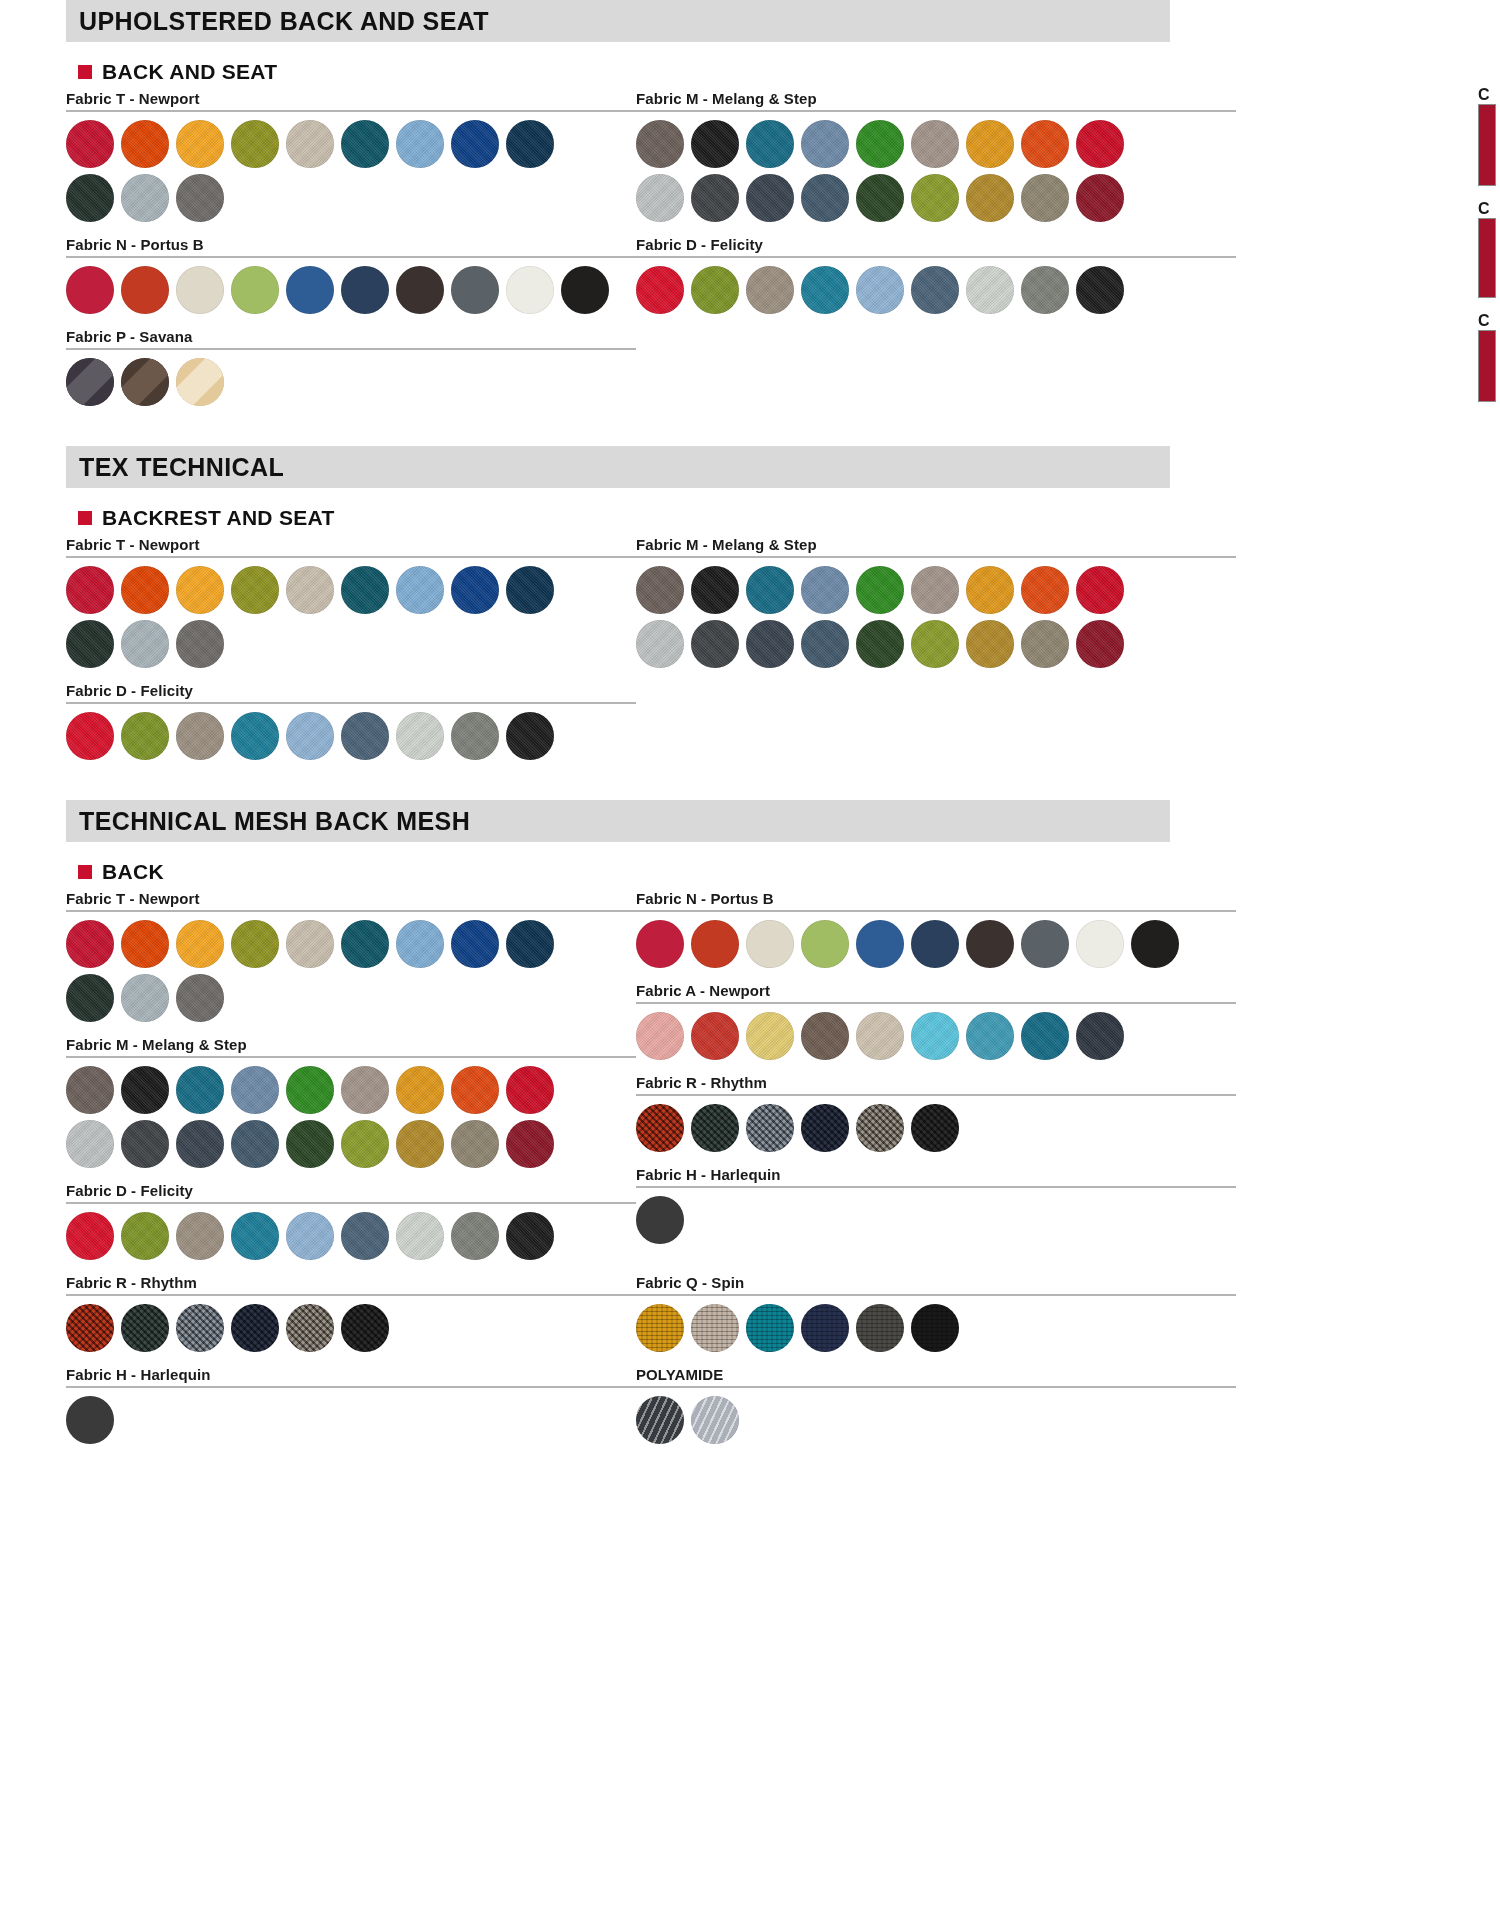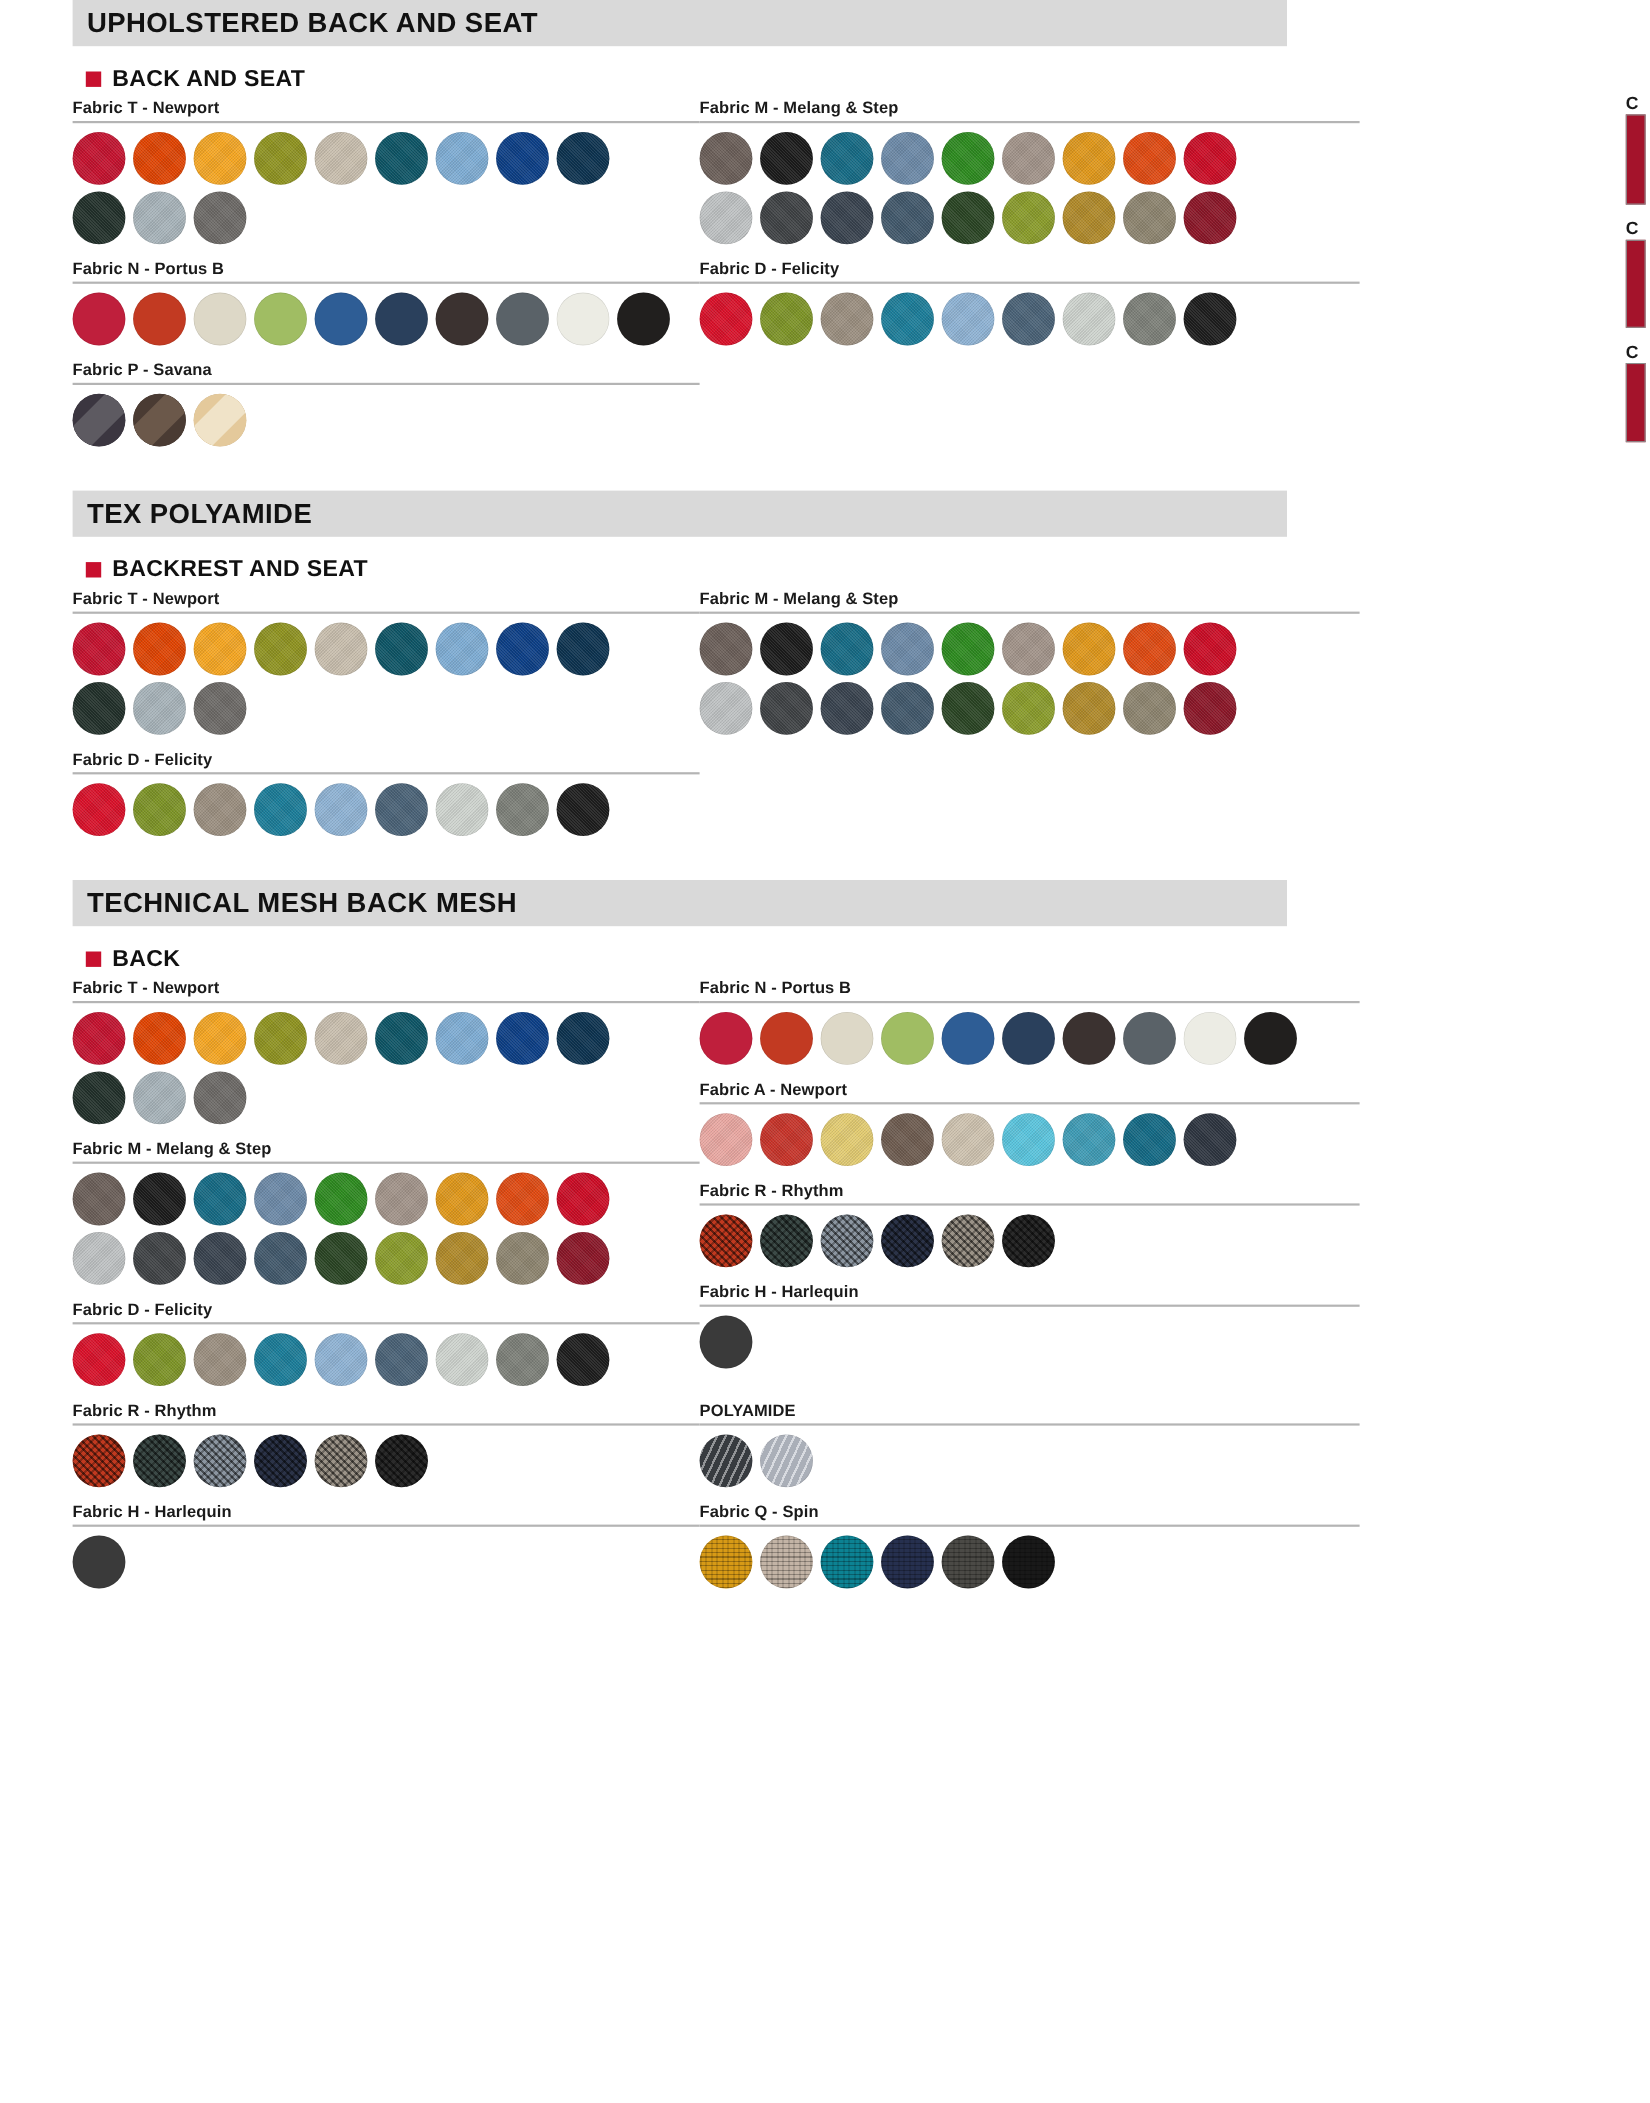--- a/index.html
+++ b/index.html
@@ -293,21 +293,21 @@
                 <div class="sw tex" style="background: rgb(125, 128, 121);"></div>
                 <div class="sw tex" style="background: rgb(29, 29, 29);"></div>
               </div>
             </div>
           </div>
         </div>
       </div>
       <div>
         <div class="spacer-md"></div>
         <div class="band">
-          <div class="band-title">TEX POLYAMIDE</div>
+          <div class="band-title">TEX TECHNICAL</div>
         </div>
         <div class="subsec">
           <span class="subsec-marker" style="background: rgb(200, 16, 46);"></span>
           <span class="subsec-title">BACKREST AND SEAT</span>
         </div>
         <div class="cols">
           <div class="col-l">
             <div class="fabgroup">
               <div class="fab-label">Fabric T - Newport</div>
               <div class="fab-rule"></div>
@@ -517,37 +517,37 @@
             <div class="fabgroup">
               <div class="fab-label">Fabric H - Harlequin</div>
               <div class="fab-rule"></div>
               <div class="swrow">
                 <div class="sw meshfine" style="background: rgb(58, 58, 58);"></div>
               </div>
             </div>
           </div>
           <div class="col-r">
             <div class="fabgroup">
-              <div class="fab-label">POLYAMIDE</div>
-              <div class="fab-rule"></div>
-              <div class="swrow">
-                <div class="sw chev" style="background: rgb(60, 64, 69);"></div>
-                <div class="sw chev" style="background: rgb(185, 190, 200);"></div>
-              </div>
-            </div>
-            <div class="fabgroup">
               <div class="fab-label">Fabric Q - Spin</div>
               <div class="fab-rule"></div>
               <div class="swrow">
                 <div class="sw knit" style="background: rgb(215, 154, 22);"></div>
                 <div class="sw knit" style="background: rgb(195, 180, 166);"></div>
                 <div class="sw knit" style="background: rgb(12, 130, 147);"></div>
                 <div class="sw knit" style="background: rgb(38, 48, 79);"></div>
                 <div class="sw knit" style="background: rgb(75, 74, 70);"></div>
                 <div class="sw knit" style="background: rgb(25, 25, 25);"></div>
               </div>
             </div>
+            <div class="fabgroup">
+              <div class="fab-label">POLYAMIDE</div>
+              <div class="fab-rule"></div>
+              <div class="swrow">
+                <div class="sw chev" style="background: rgb(60, 64, 69);"></div>
+                <div class="sw chev" style="background: rgb(185, 190, 200);"></div>
+              </div>
+            </div>
           </div>
         </div>
       </div>
     </div>
 
 </div>
 
 </body></html>

